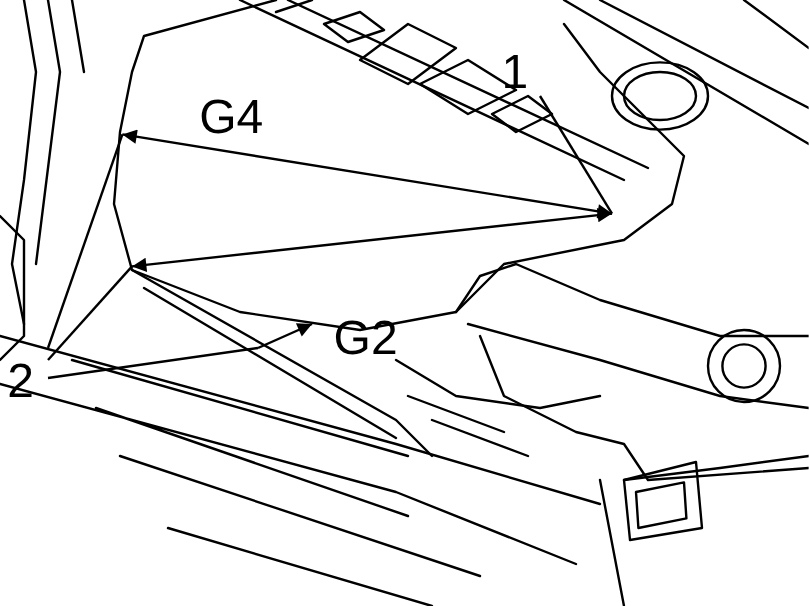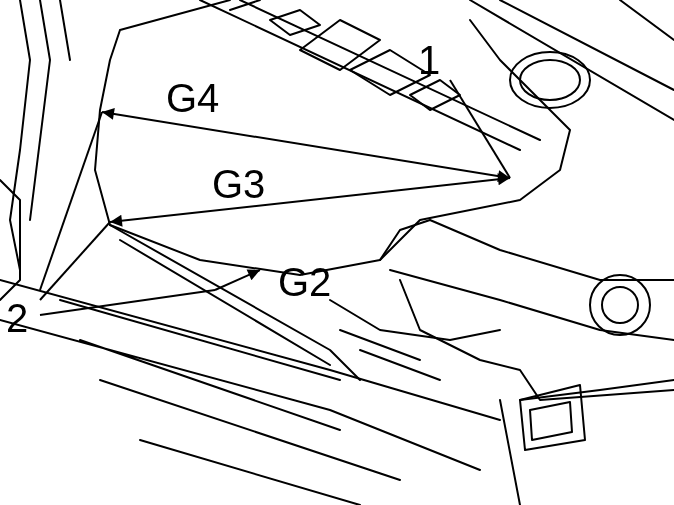--- a/index.html
+++ b/index.html
@@ -57,15 +57,14 @@
       <line x1="40" y1="290" x2="102" y2="112"></line>
       <line x1="40" y1="300" x2="110" y2="222"></line>
       <line x1="40" y1="315" x2="215" y2="290"></line>
       <line x1="450" y1="80" x2="510" y2="178"></line>
     </g>
   </svg>
 
   <span class="lbl big" style="left:418px;top:40px;">1</span>
   <span class="lbl big" style="left:6px;top:298px;">2</span>
   <span class="lbl big" style="left:278px;top:262px;">G2</span>
-  <span class="lbl big" style="left:212px;top:164px;">G3</span>
   <span class="lbl big" style="left:166px;top:78px;">G4</span>
 </div>
 
 </body></html>

